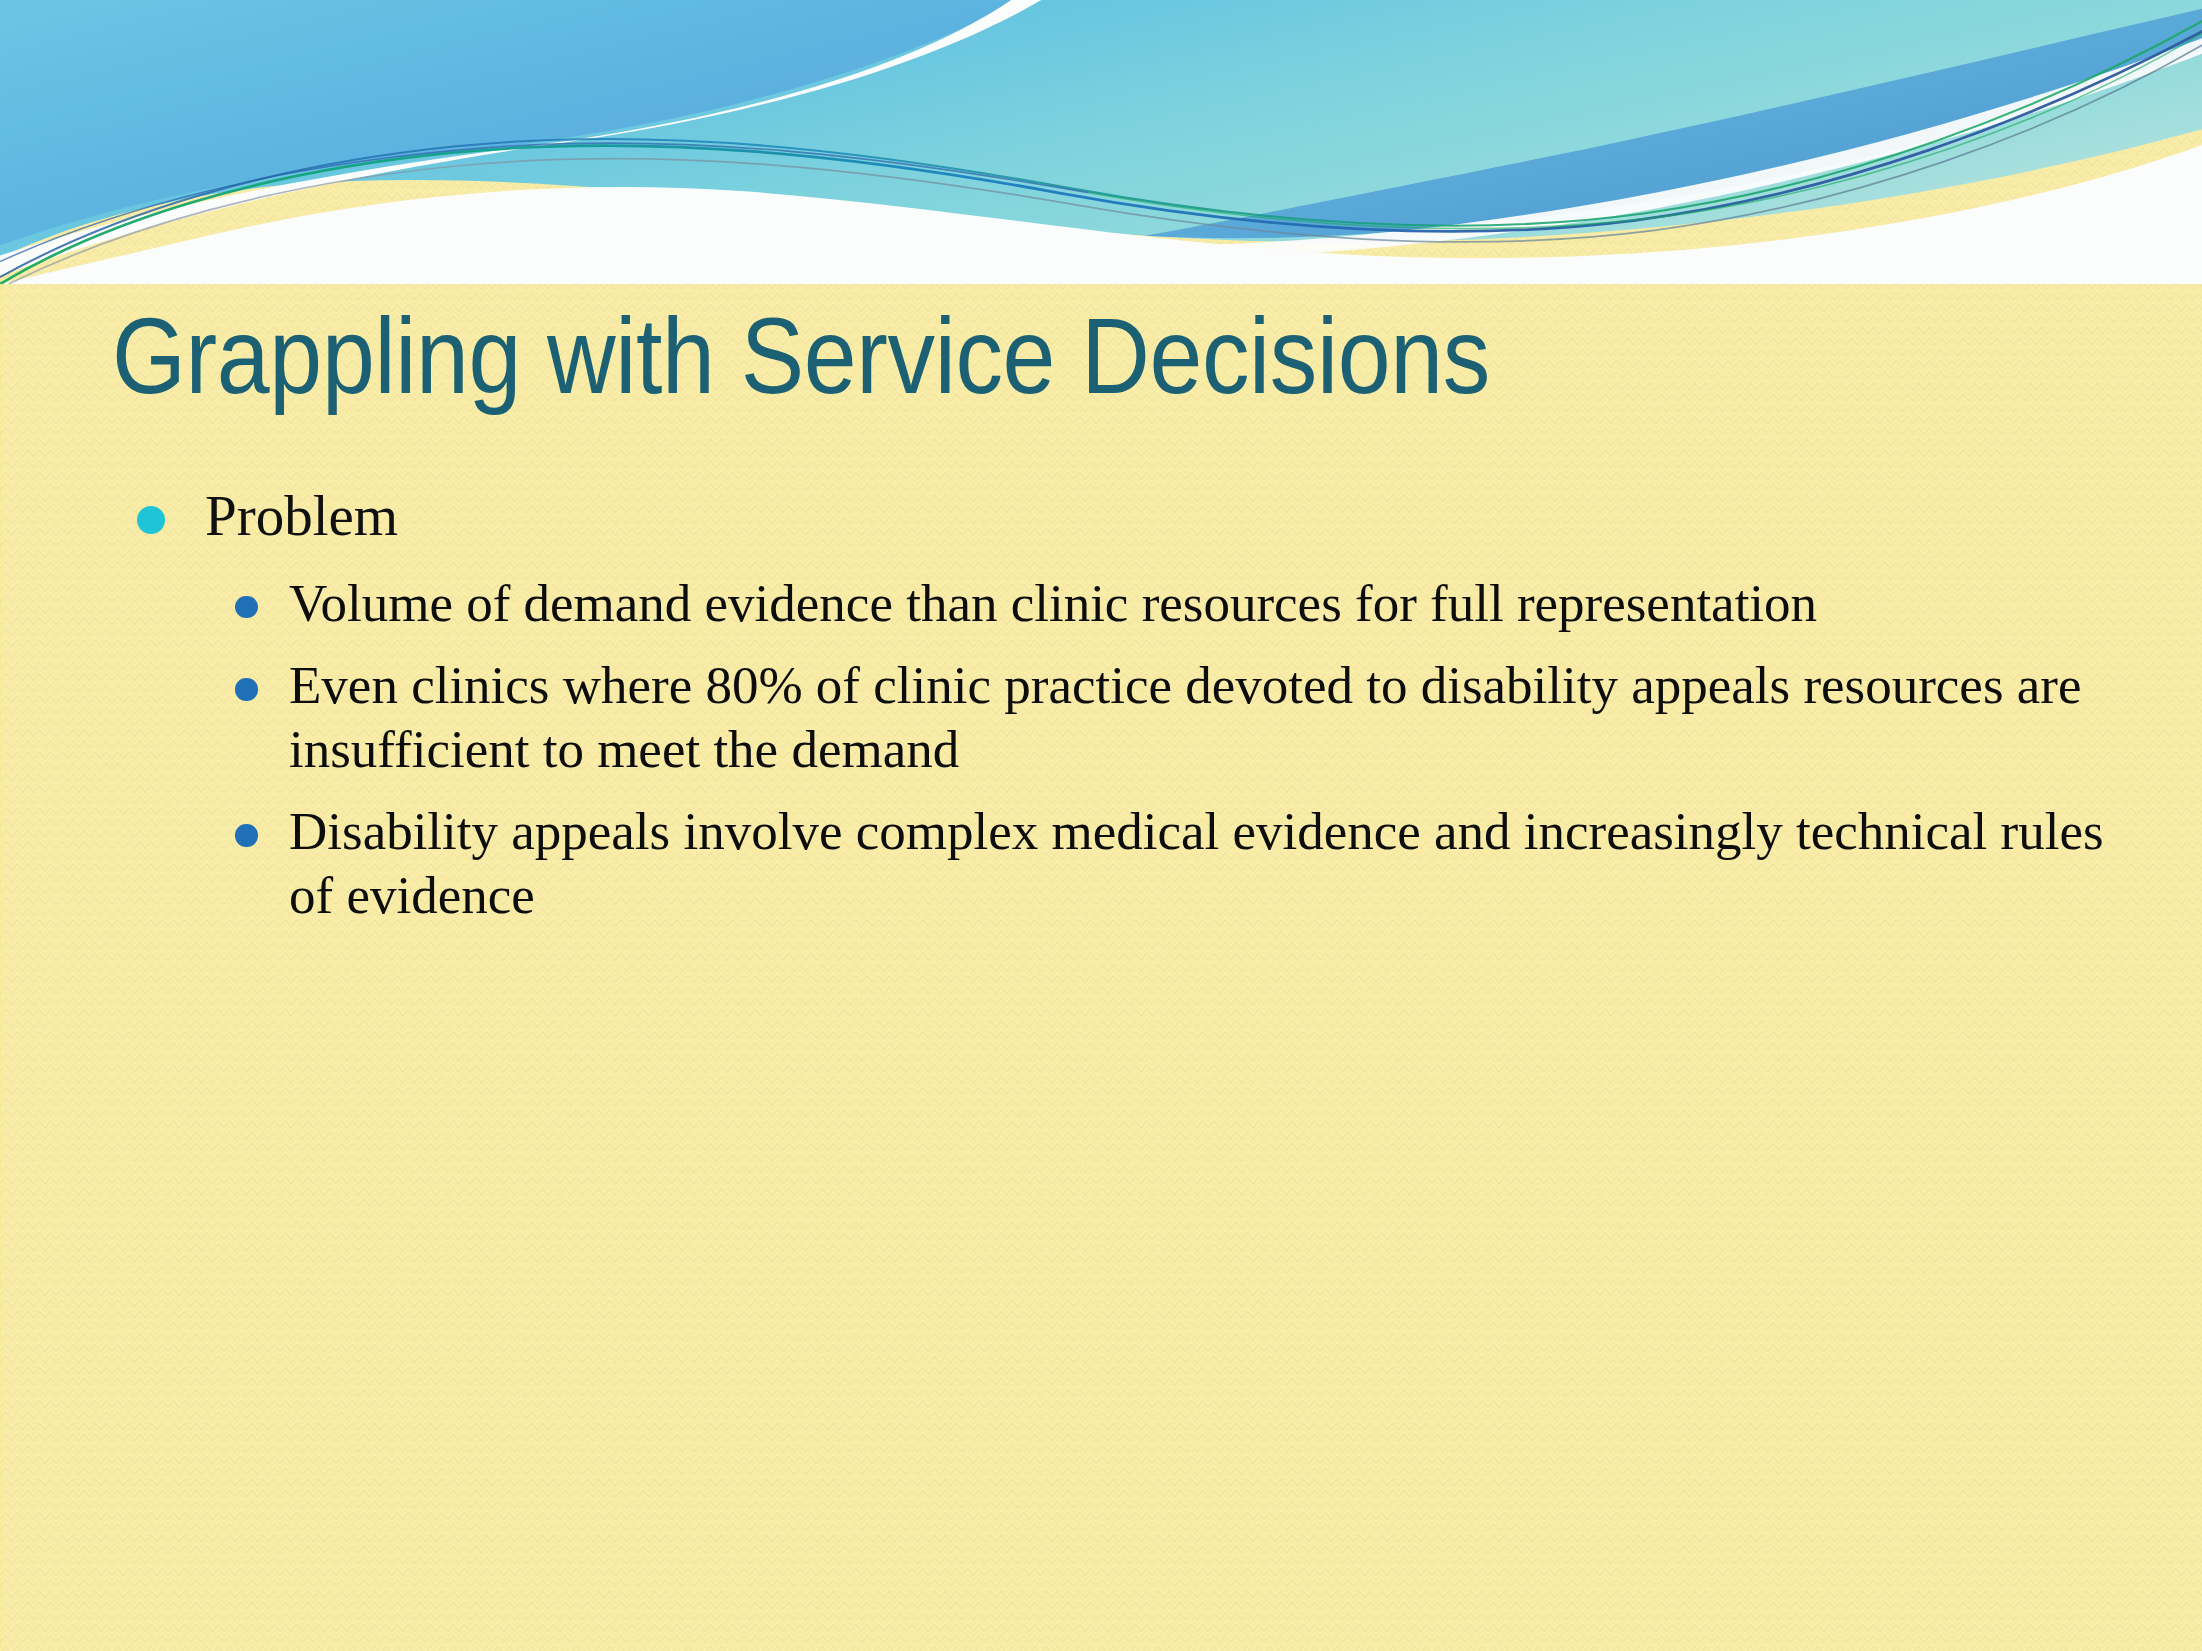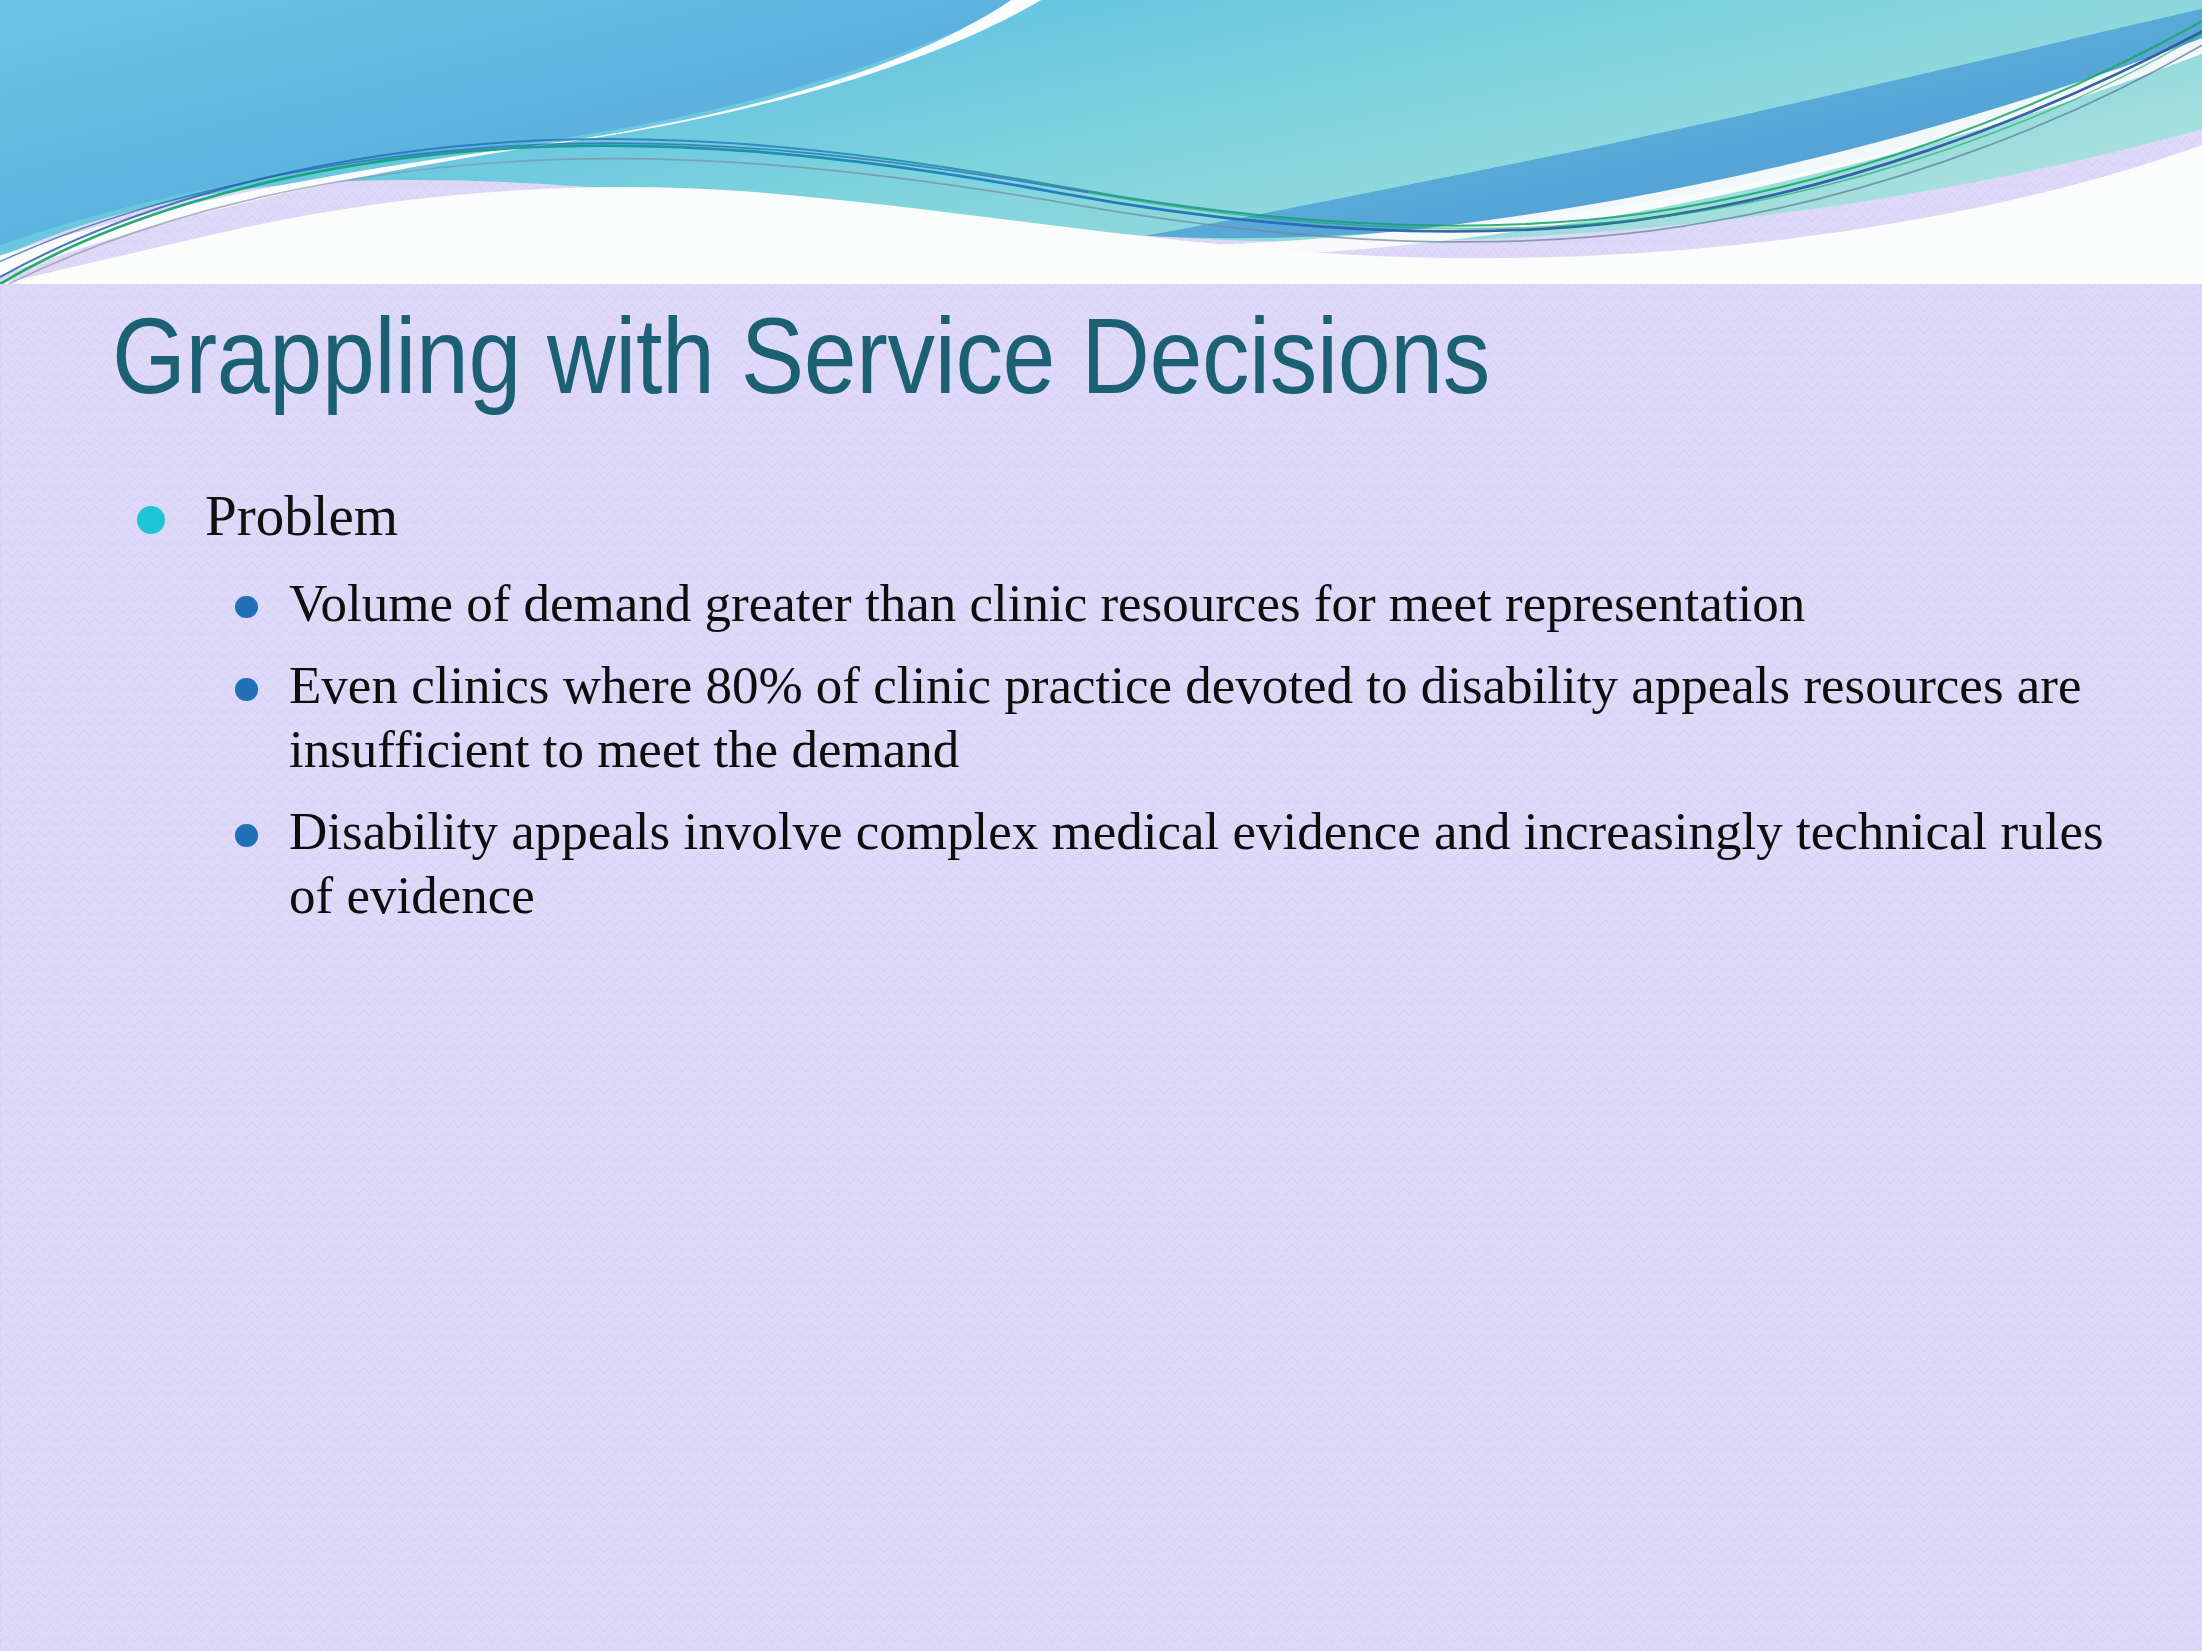--- a/index.html
+++ b/index.html
@@ -6,21 +6,21 @@
     margin: 0;
     padding: 0;
     background: #ffffff;
   }
 
   .slide {
     position: relative;
     width: 2203px;
     height: 1652px;
     overflow: hidden;
-    background-color: #c4b5fd;
+    background-color: #fde047;
     font-family: "Liberation Serif", serif;
   }
 
   
   .texture {
     position: absolute;
     inset: 0;
     z-index: 1;
     pointer-events: none;
     opacity: 0.55;
@@ -231,21 +231,21 @@
 
     <div class="lvl1">
       <span class="dot"></span>
       <span class="txt">Problem</span>
     </div>
 
     <div class="sublist">
 
       <div class="lvl2">
         <span class="dot"></span>
-        <span class="txt">Volume of demand greater than clinic resources for meet representation</span>
+        <span class="txt">Volume of demand evidence than clinic resources for full representation</span>
       </div>
 
       <div class="lvl2">
         <span class="dot"></span>
         <span class="txt">Even clinics where 80% of clinic practice devoted to disability appeals resources are insufficient to meet the demand</span>
       </div>
 
       <div class="lvl2">
         <span class="dot"></span>
         <span class="txt">Disability appeals involve complex medical evidence and increasingly technical rules of evidence</span>

